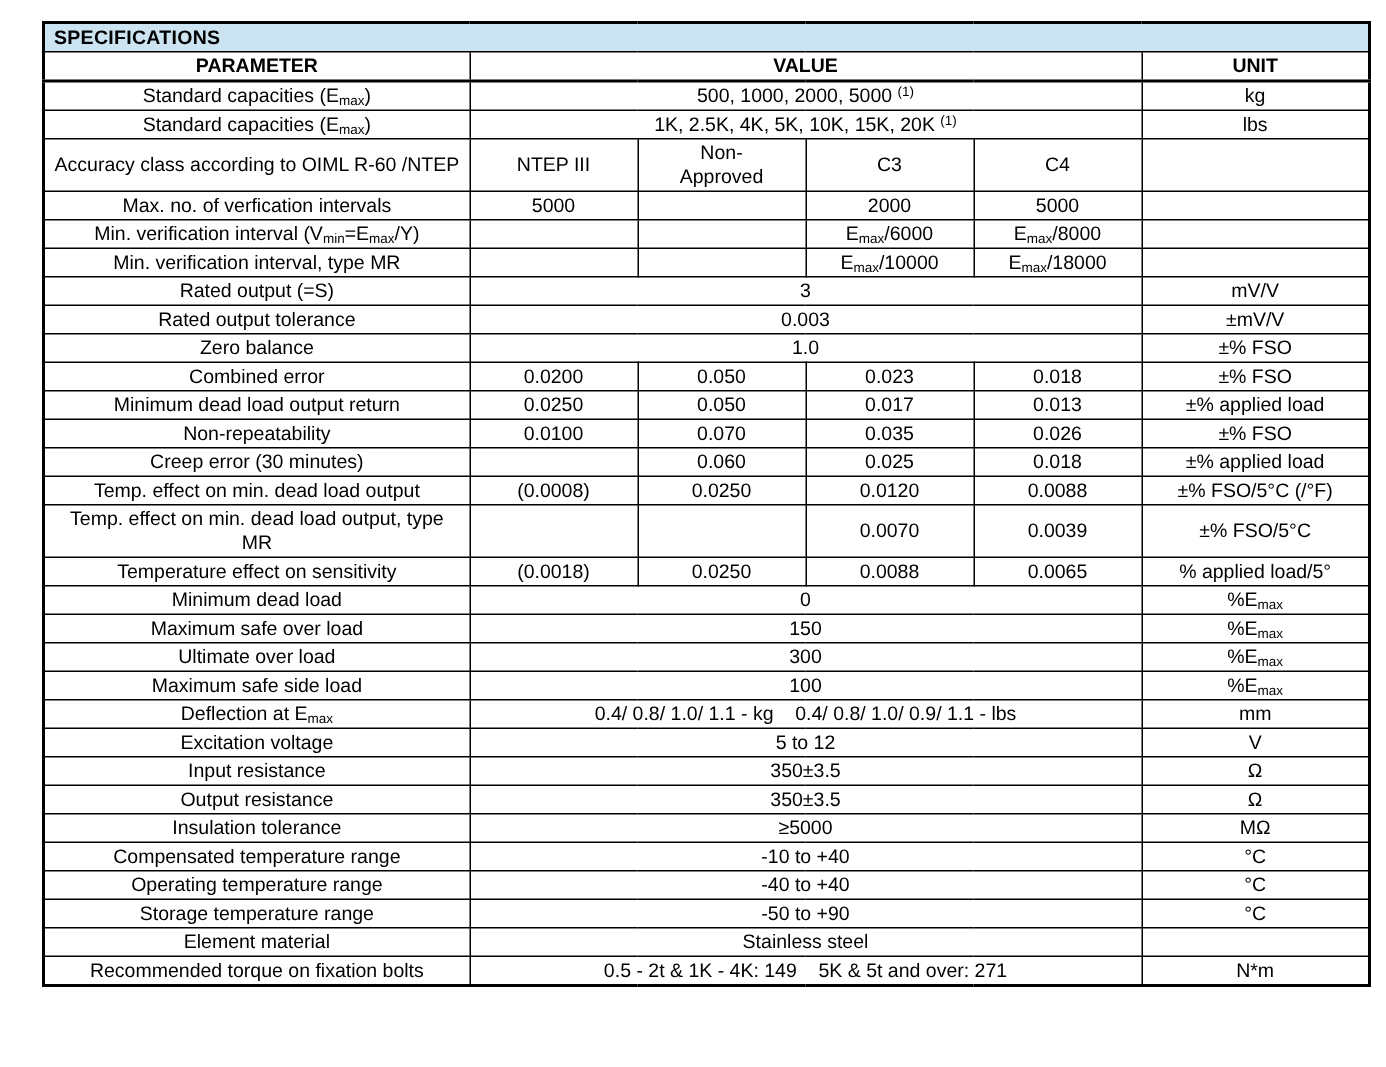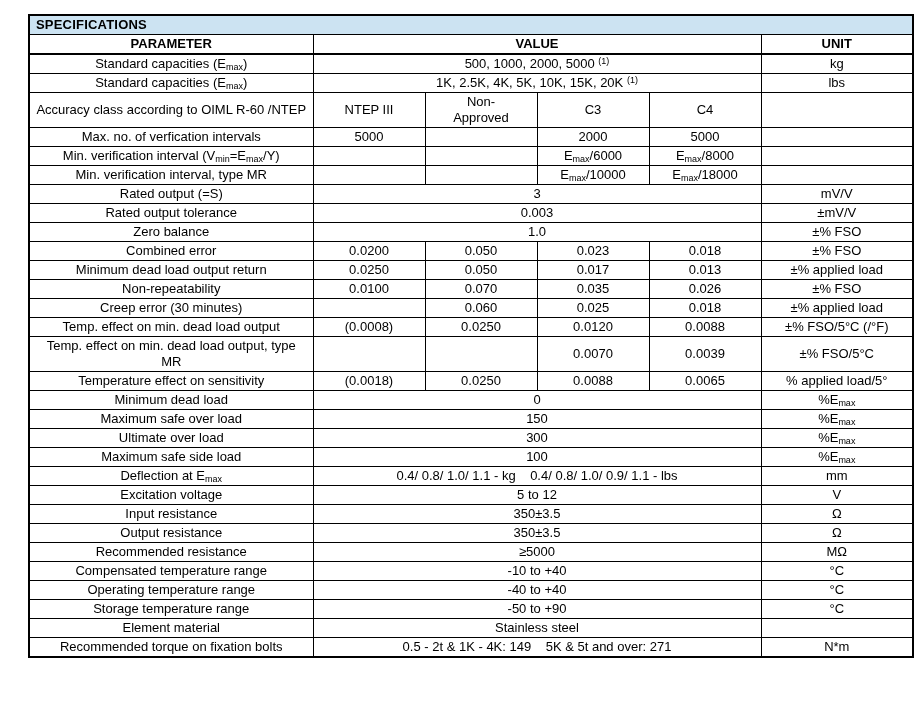--- a/index.html
+++ b/index.html
@@ -221,21 +221,21 @@
           <td class="param">Input resistance</td>
           <td class="val" colspan="4">350±3.5</td>
           <td class="unit">Ω</td>
         </tr>
         <tr>
           <td class="param">Output resistance</td>
           <td class="val" colspan="4">350±3.5</td>
           <td class="unit">Ω</td>
         </tr>
         <tr>
-          <td class="param">Recommended resistance</td>
+          <td class="param">Insulation tolerance</td>
           <td class="val" colspan="4">≥5000</td>
           <td class="unit">MΩ</td>
         </tr>
         <tr>
           <td class="param">Compensated temperature range</td>
           <td class="val" colspan="4">-10 to +40</td>
           <td class="unit">°C</td>
         </tr>
         <tr>
           <td class="param">Operating temperature range</td>

